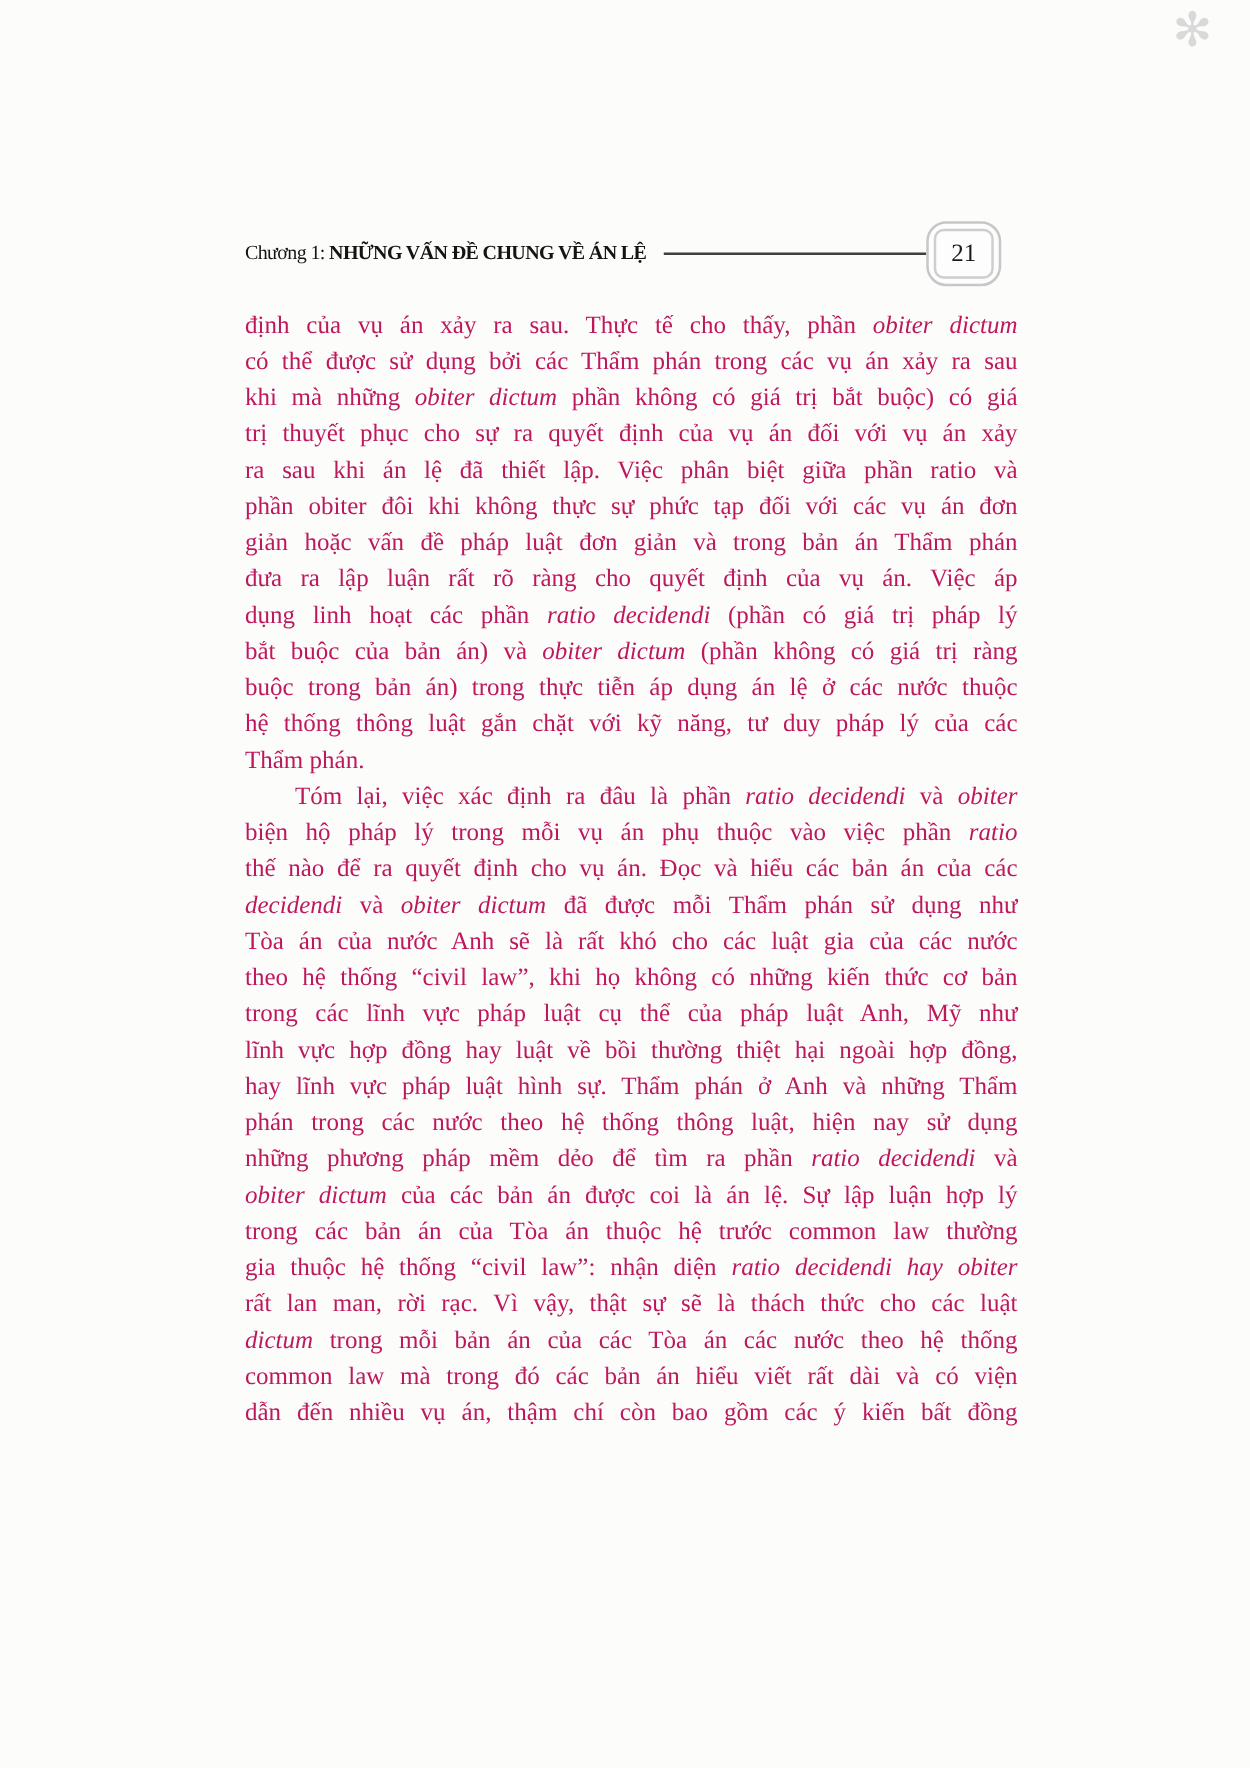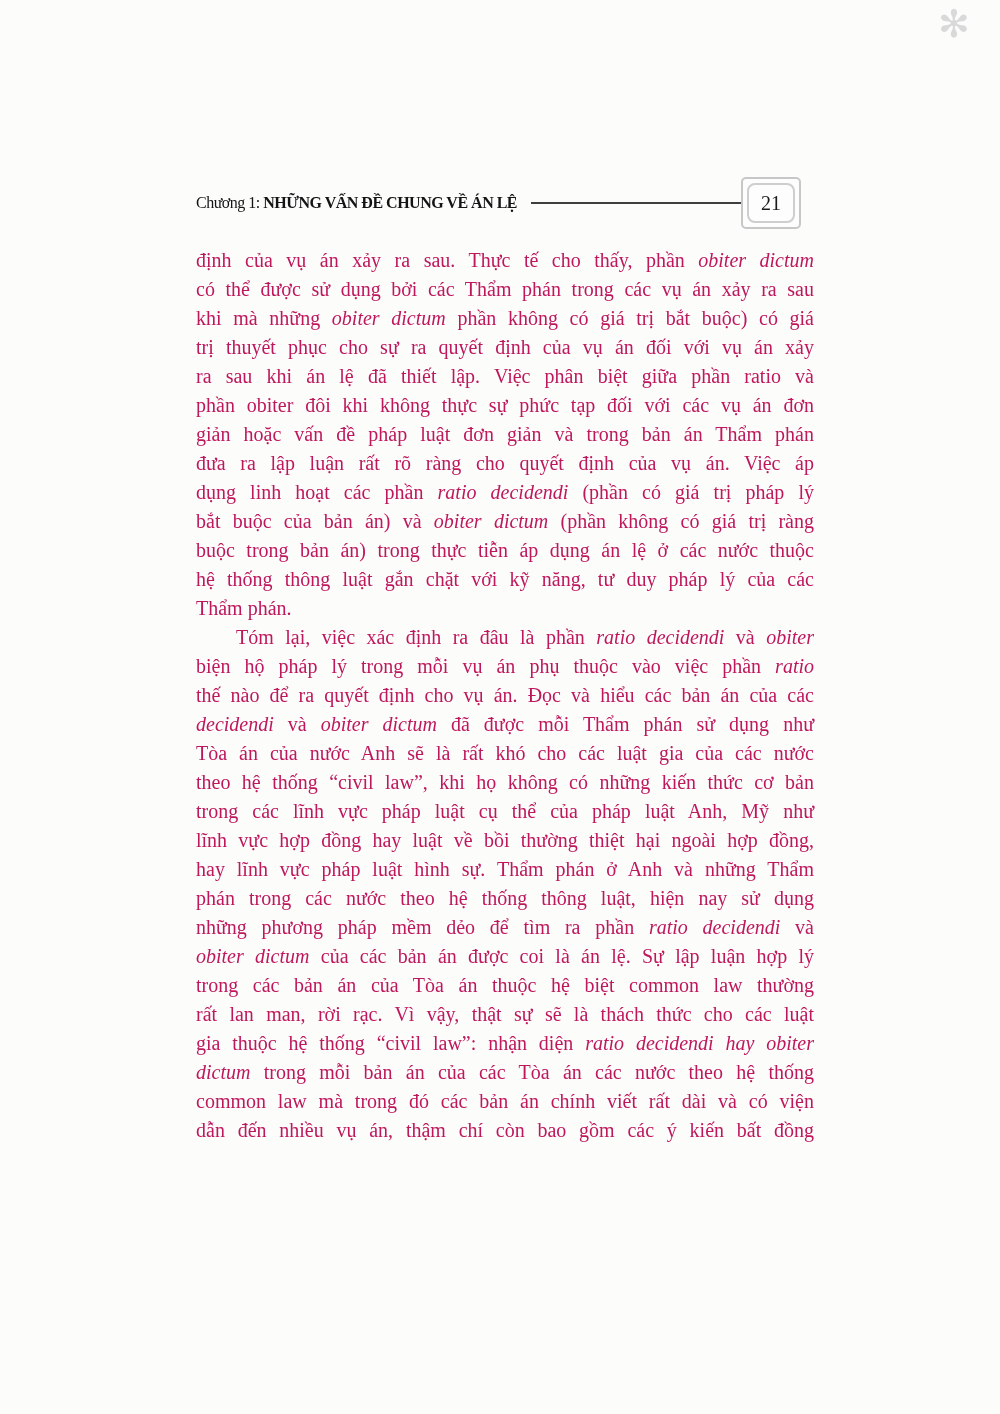--- a/index.html
+++ b/index.html
@@ -46,21 +46,21 @@
     height: 2px;
     background: #3f3f3f;
     margin-left: 14px;
   }
   .pagenum-box {
     flex: none;
     width: 60px;
     height: 52px;
     box-sizing: border-box;
     border: 2px solid #c7c7c7;
-    border-radius: 5px;
+    border-radius: 16px;
     padding: 4px;
     background: #fdfdfd;
   }
   .pagenum-inner {
     width: 100%;
     height: 100%;
     box-sizing: border-box;
     border: 2px solid #cecece;
     border-radius: 8px;
     display: flex;
@@ -127,21 +127,21 @@
       <div class="line"><span>thế nào để ra quyết định cho vụ án. Đọc và hiểu các bản án của các</span></div>
       <div class="line"><i>decidendi</i><span> và </span><i>obiter dictum</i><span> đã được mỗi Thẩm phán sử dụng như</span></div>
       <div class="line"><span>Tòa án của nước Anh sẽ là rất khó cho các luật gia của các nước</span></div>
       <div class="line"><span>theo hệ thống “civil law”, khi họ không có những kiến thức cơ bản</span></div>
       <div class="line"><span>trong các lĩnh vực pháp luật cụ thể của pháp luật Anh, Mỹ như</span></div>
       <div class="line"><span>lĩnh vực hợp đồng hay luật về bồi thường thiệt hại ngoài hợp đồng,</span></div>
       <div class="line"><span>hay lĩnh vực pháp luật hình sự. Thẩm phán ở Anh và những Thẩm</span></div>
       <div class="line"><span>phán trong các nước theo hệ thống thông luật, hiện nay sử dụng</span></div>
       <div class="line"><span>những phương pháp mềm dẻo để tìm ra phần </span><i>ratio decidendi</i><span> và</span></div>
       <div class="line"><i>obiter dictum</i><span> của các bản án được coi là án lệ. Sự lập luận hợp lý</span></div>
-      <div class="line"><span>trong các bản án của Tòa án thuộc hệ biệt common law thường</span></div>
+      <div class="line"><span>trong các bản án của Tòa án thuộc hệ trước common law thường</span></div>
+      <div class="line"><span>gia thuộc hệ thống “civil law”: nhận diện </span><i>ratio decidendi hay obiter</i></div>
       <div class="line"><span>rất lan man, rời rạc. Vì vậy, thật sự sẽ là thách thức cho các luật</span></div>
-      <div class="line"><span>gia thuộc hệ thống “civil law”: nhận diện </span><i>ratio decidendi hay obiter</i></div>
       <div class="line"><i>dictum</i><span> trong mỗi bản án của các Tòa án các nước theo hệ thống</span></div>
-      <div class="line"><span>common law mà trong đó các bản án chính viết rất dài và có viện</span></div>
+      <div class="line"><span>common law mà trong đó các bản án hiểu viết rất dài và có viện</span></div>
       <div class="line"><span>dẫn đến nhiều vụ án, thậm chí còn bao gồm các ý kiến bất đồng</span></div>
     </div>
 
 </div>
 
 </body></html>

